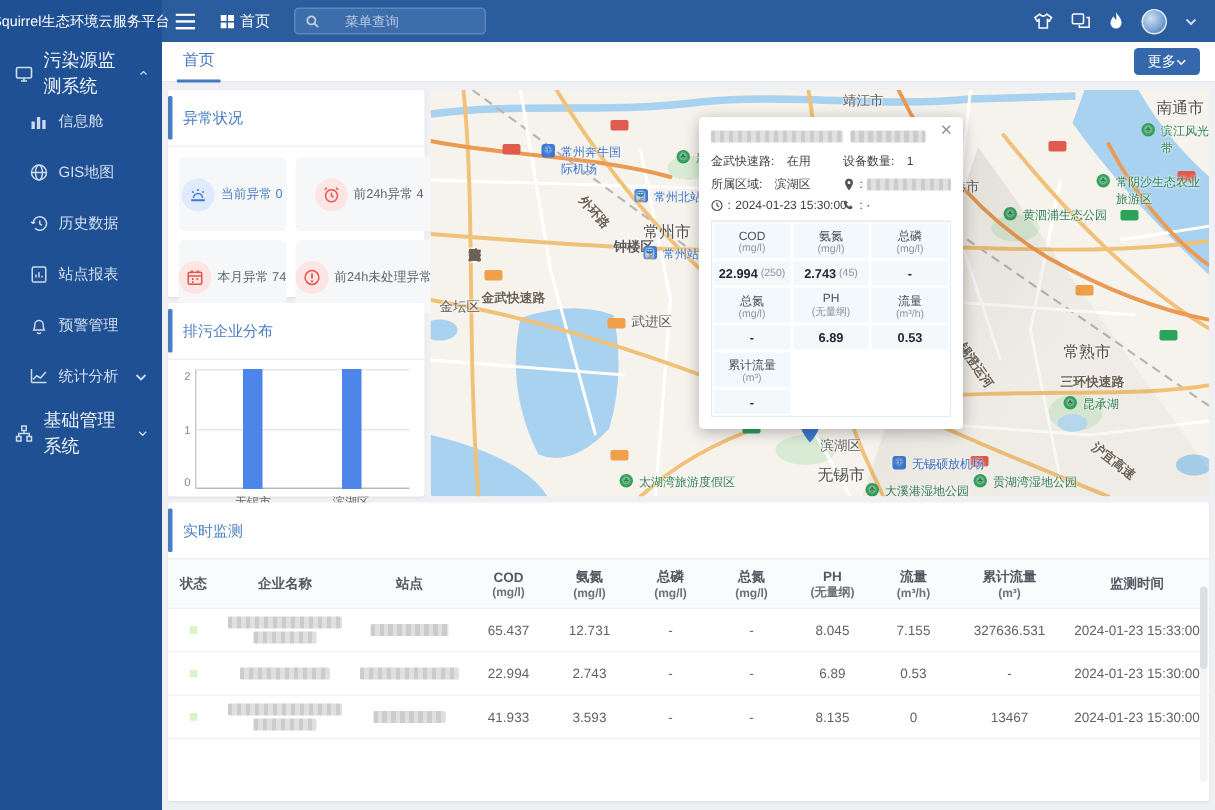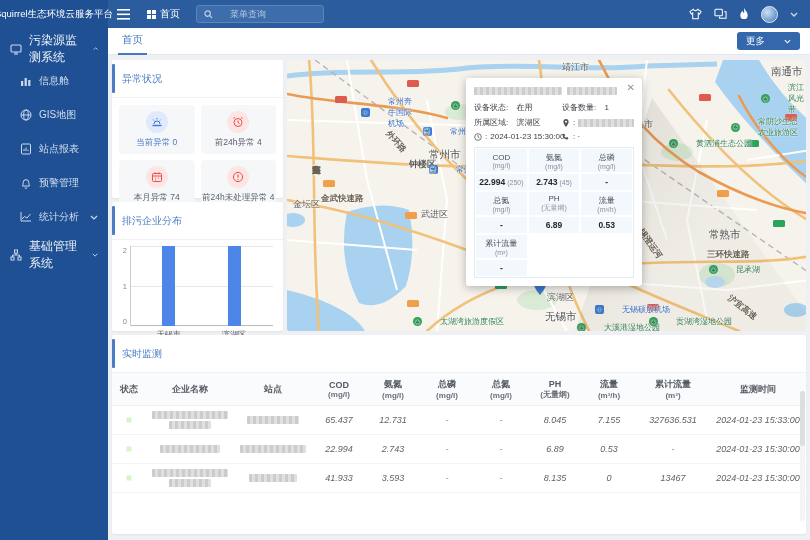--- a/index.html
+++ b/index.html
@@ -25,31 +25,31 @@
   .side-group { height:30px; font-size:12px; color:#eef3fa; margin-top:6px; }
   .side-item { height:34px; font-size:10px; padding-left:20px; color:#d5dfef; }
   .sg-chev { margin-left:auto; display:flex; }
   .sicon { width:12px; height:12px; flex:0 0 12px; display:flex; }
   .sicon svg, .sg-chev svg { width:100%; height:100%; }
 
   
   .content { position:absolute; left:108px; top:28px; right:0; bottom:0; display:flex; flex-direction:column; }
   .tabbar { height:27px; background:#fff; border-bottom:1px solid #e6e8eb; display:flex; align-items:center; padding:0 10px; flex:0 0 27px; }
   .tab { height:27px; display:flex; align-items:center; padding:0 4px; color:#4479c1; font-size:10.5px; border-bottom:2px solid #4479c1; cursor:pointer; }
-  .more-btn { margin-left:auto; background:#3567ad; color:#fff; font-size:9.5px; border:none; border-radius:3px; height:18px; padding:0 9px; display:flex; align-items:center; gap:19px; cursor:pointer; font-family:inherit; }
+  .more-btn { margin-left:auto; background:#3567ad; color:#fff; font-size:9.5px; border:none; border-radius:3px; height:18px; padding:0 9px; display:flex; align-items:center; gap:0; cursor:pointer; font-family:inherit; }
   .scroll { flex:1; padding:5px 4px 4px 4px; overflow:hidden; }
   .row-top { display:flex; gap:4px; }
   .col-left { width:171px; flex:0 0 171px; display:flex; flex-direction:column; gap:4px; }
   .panel { background:#fff; border-radius:2px; box-shadow:0 1px 2px rgba(0,0,0,.05); }
   .panel-hd { height:38px; display:flex; align-items:center; border-bottom:1px solid #f0f1f3; position:relative; padding-left:10px; color:#4a7dc4; font-size:10px; }
   .panel-hd::before { content:""; position:absolute; left:0; top:4px; bottom:4px; width:3px; background:#4a7dc4; border-radius:1px; }
 
   
   .cards { padding:7px; display:grid; grid-template-columns:1fr 1fr; gap:6px; }
-  .card { background:#f6f7f9; border-radius:4px; height:49px; display:flex; flex-direction:column; align-items:center; justify-content:center; gap:4px; cursor:pointer; }
+  .card { background:#f6f7f9; border-radius:4px; height:49px; display:flex; flex-direction:row; align-items:center; justify-content:center; gap:4px; cursor:pointer; }
   .cicon { width:22px; height:22px; border-radius:50%; display:flex; align-items:center; justify-content:center; }
   .cicon.blue { background:#dfeafd; color:#3f74d6; }
   .cicon.red { background:#fde5e3; color:#e8514a; }
   .cicon svg { width:12px; height:12px; }
   .clabel { font-size:8.5px; color:#5c6370; white-space:nowrap; }
   .card:first-child .clabel { color:#4a7dc4; }
 
   
   .chart-wrap { height:102px; padding:6px 10px 2px 6px; display:flex; }
   .yax { width:12px; display:flex; flex-direction:column; justify-content:space-between; align-items:flex-end; font-size:7.5px; color:#888; padding:0 3px 14px 0; }
@@ -60,21 +60,21 @@
   .bar { position:absolute; bottom:0; left:0; right:0; background:#4d86e8; }
   .xlab { position:absolute; top:100%; margin-top:3px; font-size:8px; color:#666; white-space:nowrap; transform:translateX(-50%); left:50%; }
 
   
   .map { position:relative; flex:1; height:271px; background:#f6f3ed; border-radius:2px; overflow:hidden; cursor:grab; }
   .map svg.base { position:absolute; inset:0; }
   .mshadow { position:absolute; inset:0; background:linear-gradient(125deg, rgba(70,62,50,.30), rgba(70,62,50,.04) 75%); clip-path:polygon(365px 38px, 524px 260px, 524px 271px, 288px 271px); z-index:2; pointer-events:none; }
   .mlb { position:absolute; color:#5b5b5b; font-size:9px; white-space:nowrap; text-shadow:0 0 2px #fff,0 0 2px #fff; z-index:1; }
   .mlb.city { font-size:10.5px; color:#4f4f4f; }
   .mlb.road { font-size:8.5px; color:#6b6254; font-weight:bold; }
-  .poi { position:absolute; display:flex; align-items:center; gap:18px; z-index:1; }
+  .poi { position:absolute; display:flex; gap:4px; z-index:1; }
   .poi .dot { width:9px; height:9px; border-radius:50% 50% 50% 0; transform:rotate(0deg); border-radius:50%; display:flex; align-items:center; justify-content:center; color:#fff; font-size:6px; flex:0 0 9px; }
   .poi.green .dot { background:#2fa05c; }
   .poi.blue .dot { background:#3a79d2; border-radius:2px; }
   .poi span { font-size:8px; text-shadow:0 0 2px #fff,0 0 2px #fff; }
   .poi.green span { color:#2e7d4f; }
   .poi.blue span { color:#3a6fc4; }
   .pin { position:absolute; z-index:1; }
 
   
   .popup { position:absolute; left:179px; top:18px; width:176px; background:#fff; border-radius:3px; box-shadow:0 2px 10px rgba(0,0,0,.28); z-index:5; padding:7px 8px 8px 8px; }
@@ -96,21 +96,21 @@
 
   
   .table-panel { margin-top:4px; height:199px; position:relative; overflow:hidden; }
   .grid { display:grid; grid-template-columns:34px 88px 78px 1fr 1fr 1fr 1fr 1fr 1fr 74px 96px; align-items:center; }
   .thead { background:#fafbfc; border-bottom:1px solid #f0f1f3; color:#545a63; }
   .thead > div { text-align:center; padding:5px 2px; }
   .thead .n { font-size:9px; font-weight:bold; }
   .thead .u { font-size:8px; font-weight:bold; color:#6a707a; }
   .thead .u:empty { display:none; }
   .trow { border-bottom:1px solid #f2f3f5; color:#606266; font-size:9px; height:29px; cursor:pointer; }
-  .trow > div { text-align:center; padding:0 2px;font-style:italic; }
+  .trow > div { text-align:center; padding:0 2px; }
   .statusdot { width:11px; height:11px; border-radius:50%; background:radial-gradient(circle at 35% 30%, #9bed62, #54ca12); box-shadow:0 0 0 2.5px rgba(97,211,29,.25); margin:0 auto; }
   .rline { margin:2px auto; }
   .vscroll { position:absolute; right:1px; top:56px; width:5px; height:130px; background:#f4f4f4; border-radius:3px; }
   .vscroll .thumb { width:5px; height:55px; background:#dcdee2; border-radius:3px; }
 
   .ic { display:inline-flex; }
 </style>
 </head>
 <body>
 
@@ -205,20 +205,29 @@
     </div>
     <div class="side-item">
       <span class="sicon">
         <svg viewBox="0 0 12 12" fill="none" stroke="#cdd9ec" stroke-width="1">
             <circle cx="6" cy="6" r="5"></circle>
             <ellipse cx="6" cy="6" rx="2.3" ry="5"></ellipse>
             <path d="M1 6h10"></path>
           </svg>
       </span>
       <span>GIS地图</span>
+    </div>
+    <div class="side-item">
+      <span class="sicon">
+        <svg viewBox="0 0 12 12" fill="none" stroke="#cdd9ec" stroke-width="1">
+            <path d="M2 6a4.5 4.5 0 1 1 1.3 3.2M2 6L.8 4.8M2 6l1.3-1"></path>
+            <path d="M6.5 4v2.3L8 7.3"></path>
+          </svg>
+      </span>
+      <span>历史数据</span>
     </div>
     <div class="side-item">
       <span class="sicon">
         <svg viewBox="0 0 12 12" fill="none" stroke="#cdd9ec" stroke-width="1">
             <rect x="1.5" y="1" width="9" height="10" rx="1"></rect>
             <path d="M4 8V6M6 8V4.5M8 8V6.8"></path>
           </svg>
       </span>
       <span>站点报表</span>
     </div>
@@ -498,21 +507,21 @@
               </svg>
           </div>
 
           <div class="popup">
             <span class="pop-close">✕</span>
             <div class="pop-title">
               <span class="redact" style="width:88px;"></span>
               <span class="redact" style="width:50px;"></span>
             </div>
             <div class="pop-info">
-              <div class="pi"><span>设备状态:</span>&nbsp;<span>在用</span></div>
+              <div class="pi"><span>金武快速路:</span>&nbsp;<span>在用</span></div>
               <div class="pi"><span>设备数量:</span>&nbsp;<span>1</span></div>
               <div class="pi"><span>所属区域:</span>&nbsp;<span>滨湖区</span></div>
               <div class="pi">
                 <svg viewBox="0 0 10 12" fill="currentColor">
                     <path d="M5 0C2.5 0 1 1.8 1 4c0 3 4 8 4 8s4-5 4-8c0-2.2-1.5-4-4-4zm0 5.5A1.5 1.5 0 1 1 5 2.5a1.5 1.5 0 0 1 0 3z"></path>
                   </svg>
                 <span>:</span>
                   <span class="redact" style="width:78px;"></span>
               </div>
               <div class="pi">

